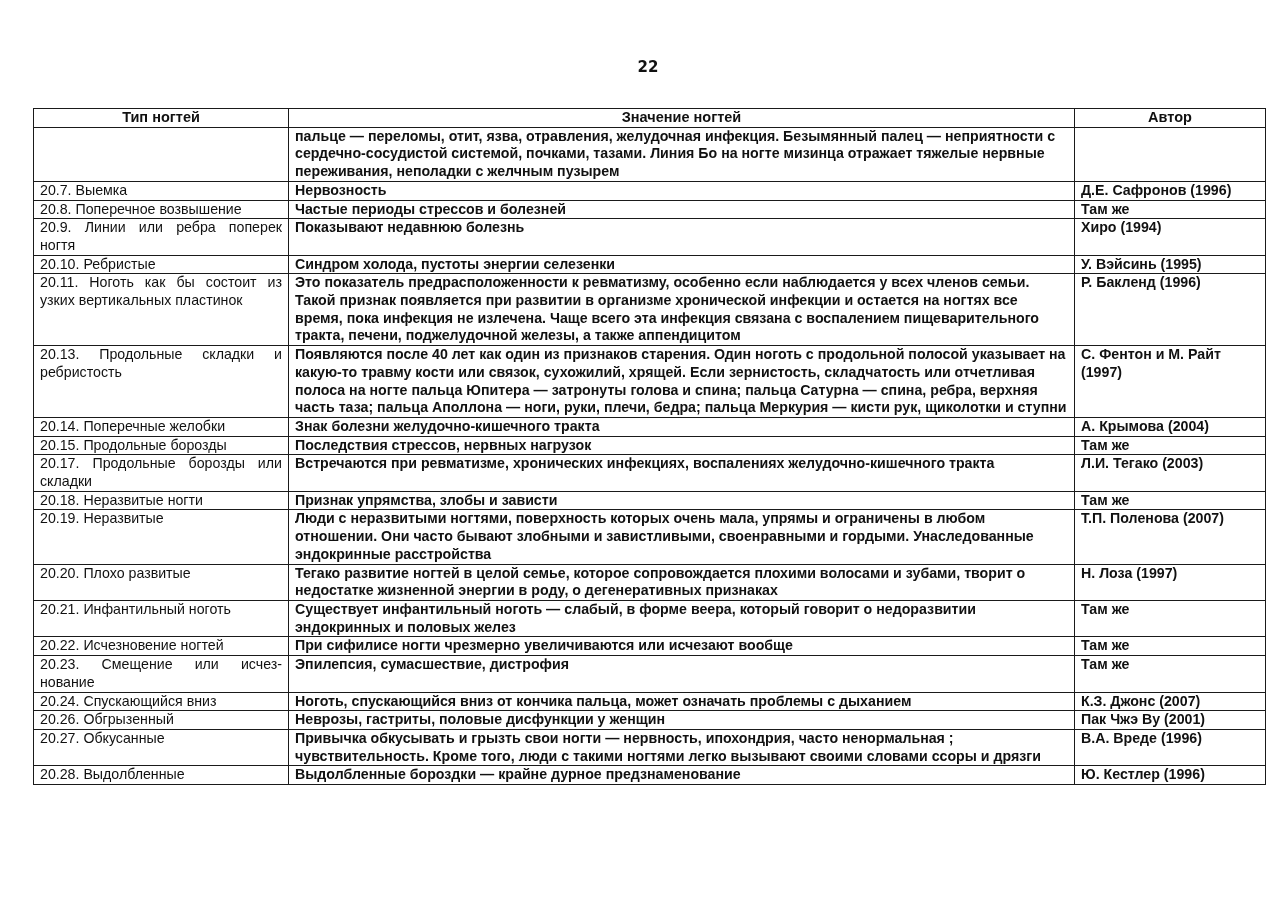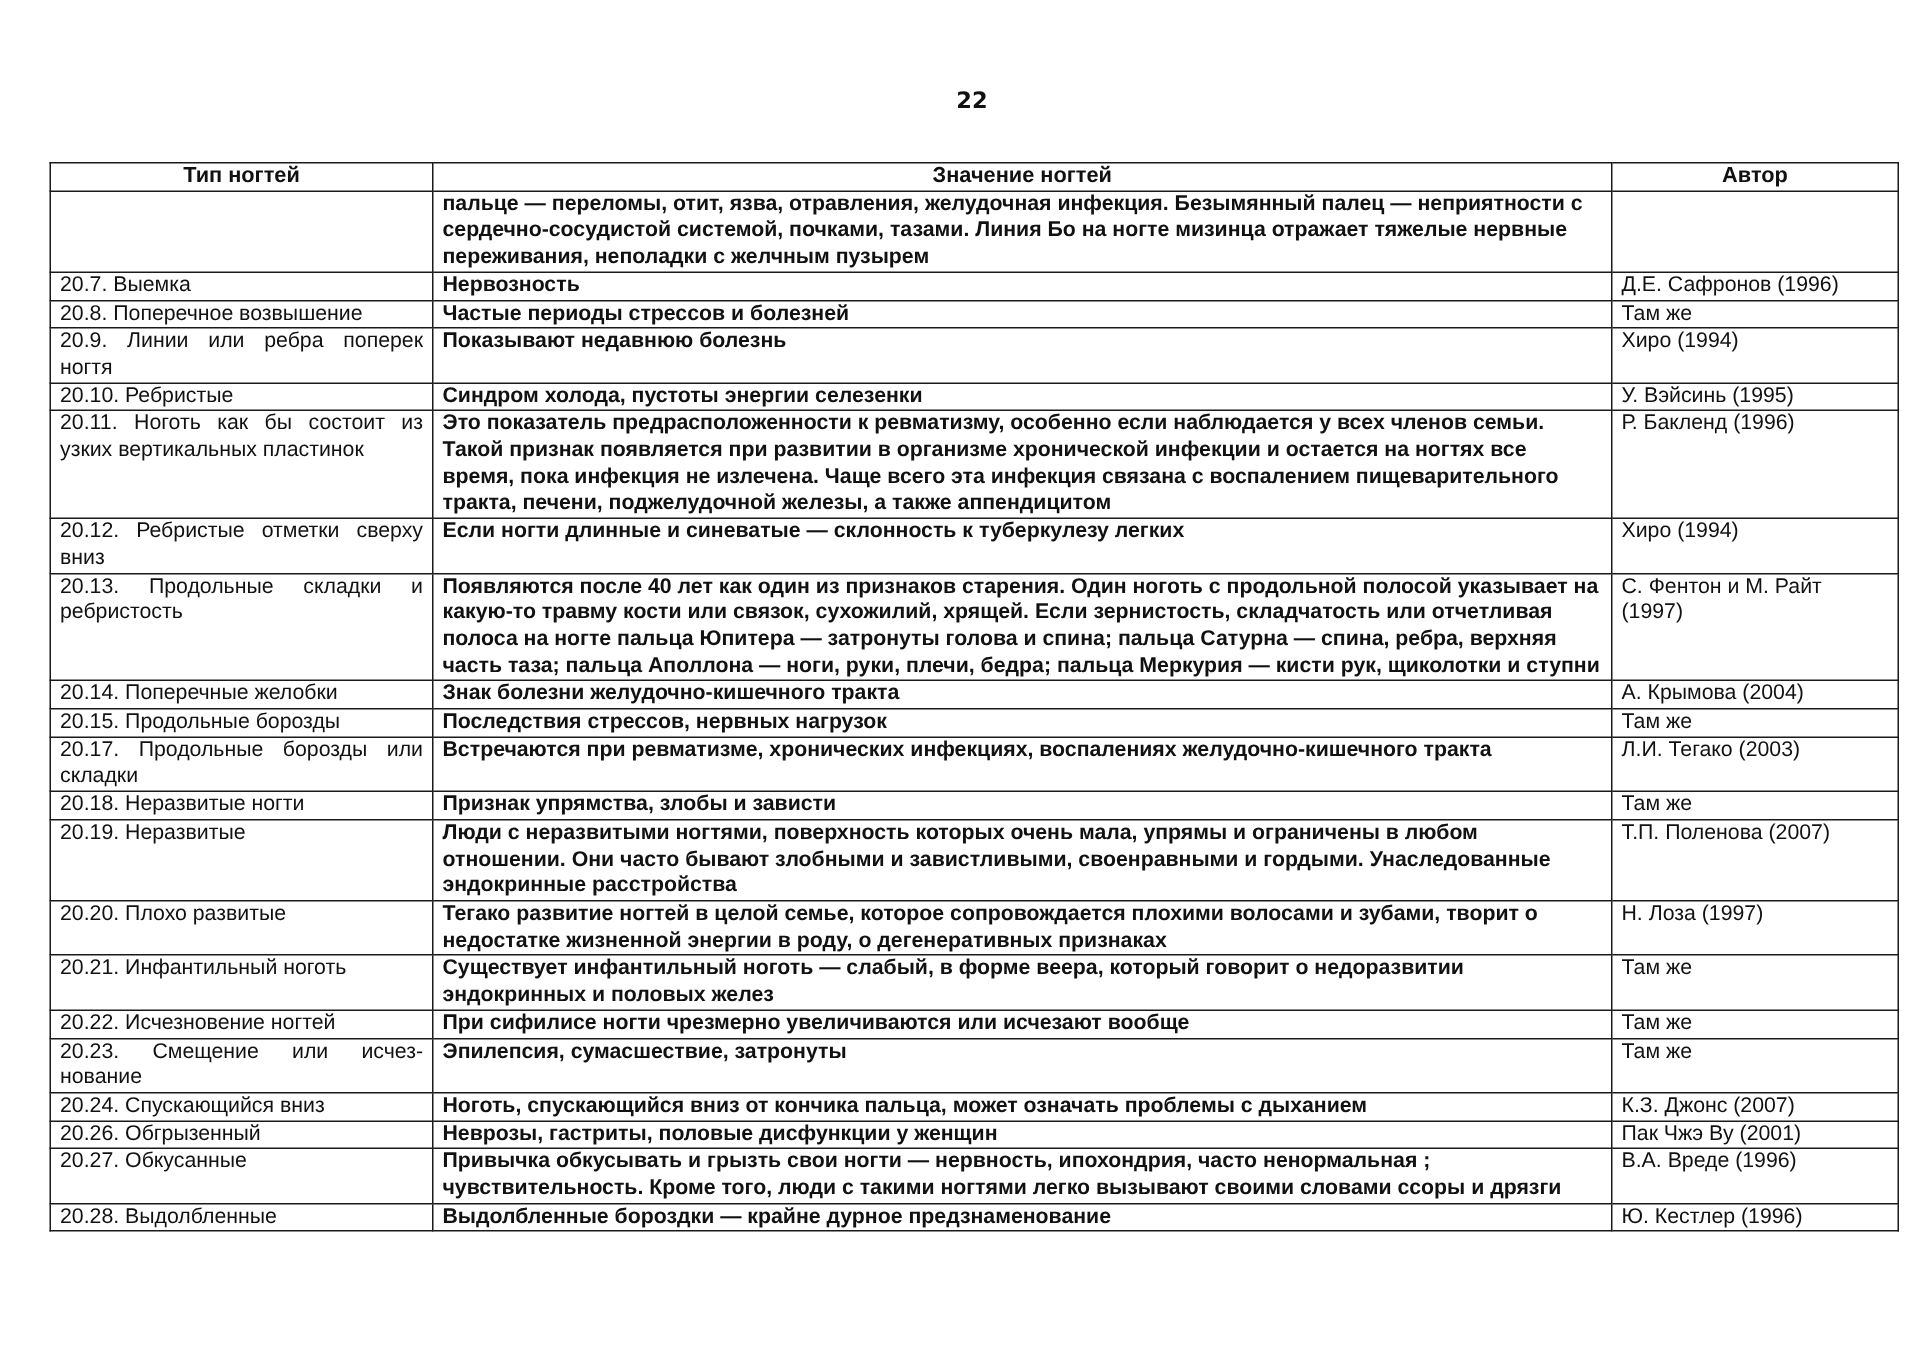--- a/index.html
+++ b/index.html
@@ -6,21 +6,21 @@
   body { width:1280px; height:905px; position:relative; overflow:hidden; font-family:"Liberation Sans", sans-serif; color:#111; }
   .page-number { position:absolute; top:58px; left:0; width:1296px; text-align:center; font-family:"DejaVu Sans", sans-serif; font-weight:bold; font-size:15px; color:#111; }
   table.nails { position:absolute; top:108px; left:33px; width:1232px; border-collapse:collapse; table-layout:fixed; font-size:14.2px; line-height:17.7px; }
   table.nails td, table.nails th { border:1.3px solid #1a1a1a; vertical-align:top; padding:0 6px 0 6px; }
   table.nails th { font-weight:bold; text-align:center; font-size:14.5px; padding:0 4px;margin-top:48px; }
   col.c1 { width:255px; }
   col.c2 { width:786px; }
   col.c3 { width:191px; }
   td.type { text-align:justify; text-align-last:left; }
   td.meaning { padding-left:7px;font-weight:bold; }
-  td.author { padding-left:6px; }
+  td.author { padding-left:6px;font-weight:bold; }
 </style>
 </head>
 <body>
 
 <div class="page-number">22</div>
 
 <table class="nails">
   <colgroup>
       <col class="c1">
       <col class="c2">
@@ -58,25 +58,20 @@
         <td class="type">20.10. Ребристые</td>
         <td class="meaning">Синдром холода, пустоты энергии селезенки</td>
         <td class="author">У. Вэйсинь (1995)</td>
       </tr>
       <tr>
         <td class="type">20.11. Ноготь как бы состоит из узких вертикальных пластинок</td>
         <td class="meaning">Это показатель предрасположенности к ревматизму, особенно если наблюдается у всех членов семьи. Такой признак появляется при развитии в организме хронической инфекции и остается на ногтях все время, пока инфекция не излечена. Чаще всего эта инфекция связана с воспалением пищеварительного тракта, печени, поджелудочной железы, а также аппендицитом</td>
         <td class="author">Р. Бакленд (1996)</td>
       </tr>
       <tr>
-        <td class="type">20.12. Ребристые отметки сверху вниз</td>
-        <td class="meaning">Если ногти длинные и синеватые — склонность к туберкулезу легких</td>
-        <td class="author">Хиро (1994)</td>
-      </tr>
-      <tr>
         <td class="type">20.13. Продольные складки и ребристость</td>
         <td class="meaning">Появляются после 40 лет как один из признаков старения. Один ноготь с продольной полосой указывает на какую-то травму кости или связок, сухожилий, хрящей. Если зернистость, складчатость или отчетливая полоса на ногте пальца Юпитера — затронуты голова и спина; пальца Сатурна — спина, ребра, верхняя часть таза; пальца Аполлона — ноги, руки, плечи, бедра; пальца Меркурия — кисти рук, щиколотки и ступни</td>
         <td class="author">С. Фентон и М. Райт (1997)</td>
       </tr>
       <tr>
         <td class="type">20.14. Поперечные желобки</td>
         <td class="meaning">Знак болезни желудочно-кишечного тракта</td>
         <td class="author">А. Крымова (2004)</td>
       </tr>
       <tr>
@@ -109,21 +104,21 @@
         <td class="meaning">Существует инфантильный ноготь — слабый, в форме веера, который говорит о недоразвитии эндокринных и половых желез</td>
         <td class="author">Там же</td>
       </tr>
       <tr>
         <td class="type">20.22. Исчезновение ногтей</td>
         <td class="meaning">При сифилисе ногти чрезмерно увеличиваются или исчезают вообще</td>
         <td class="author">Там же</td>
       </tr>
       <tr>
         <td class="type">20.23. Смещение или исчез-нование</td>
-        <td class="meaning">Эпилепсия, сумасшествие, затронуты</td>
+        <td class="meaning">Эпилепсия, сумасшествие, дистрофия</td>
         <td class="author">Там же</td>
       </tr>
       <tr>
         <td class="type">20.24. Спускающийся вниз</td>
         <td class="meaning">Ноготь, спускающийся вниз от кончика пальца, может означать проблемы с дыханием</td>
         <td class="author">К.З. Джонс (2007)</td>
       </tr>
       <tr>
         <td class="type">20.26. Обгрызенный</td>
         <td class="meaning">Неврозы, гастриты, половые дисфункции у женщин</td>

